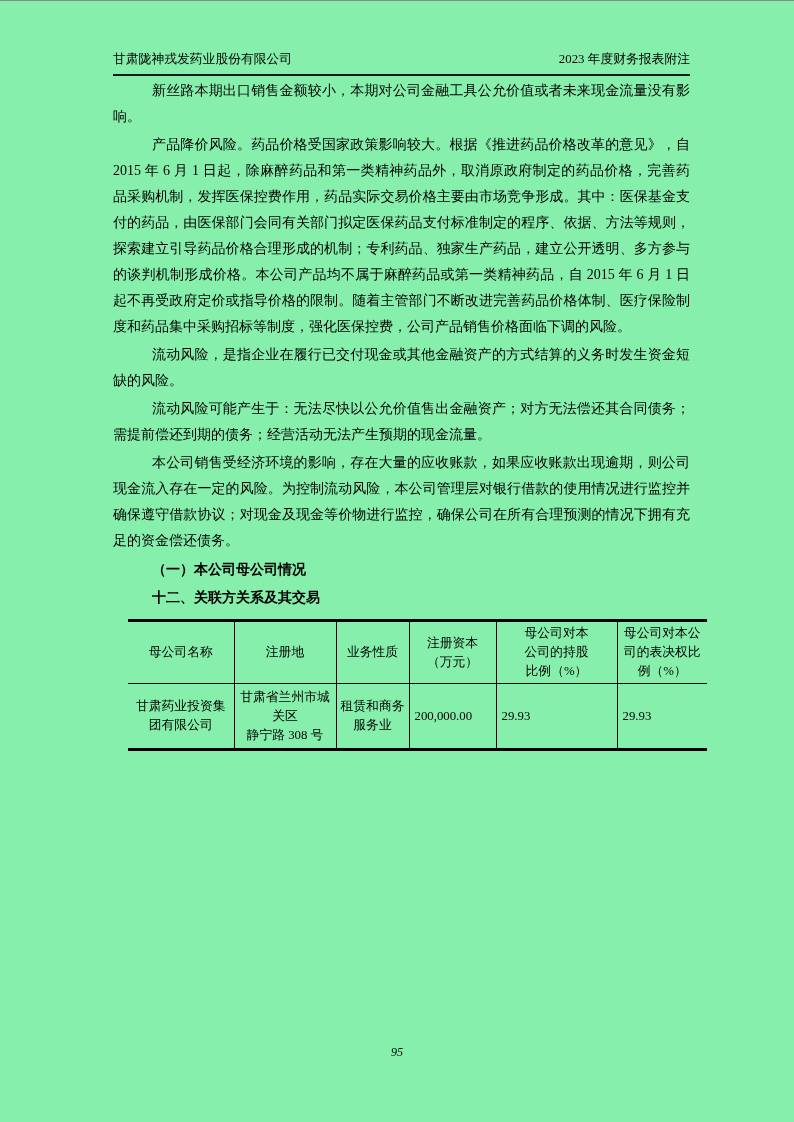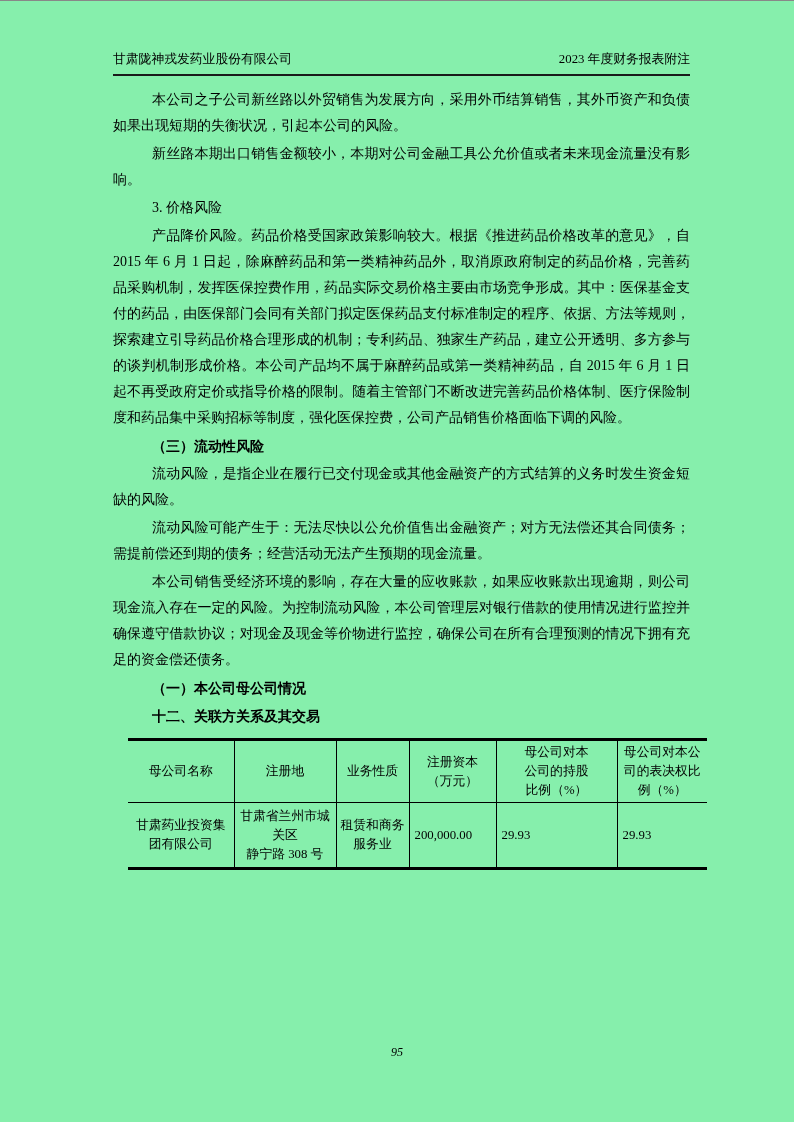--- a/index.html
+++ b/index.html
@@ -61,25 +61,22 @@
 <body>
 
 <div class="page">
 
   <div class="doc-header">
     <span>甘肃陇神戎发药业股份有限公司</span>
     <span>2023 年度财务报表附注</span>
   </div>
 
   <div class="content">
-    <p class="first">本公司之子公司新丝路以外贸销售为发展方向，采用外币结算销售，其外币资产和负债如果出现短期的失衡状况，引起本公司的风险。</p>
     <p>新丝路本期出口销售金额较小，本期对公司金融工具公允价值或者未来现金流量没有影响。</p>
-    <p>3. 价格风险</p>
     <p>产品降价风险。药品价格受国家政策影响较大。根据《推进药品价格改革的意见》，自 2015 年 6 月 1 日起，除麻醉药品和第一类精神药品外，取消原政府制定的药品价格，完善药品采购机制，发挥医保控费作用，药品实际交易价格主要由市场竞争形成。其中：医保基金支付的药品，由医保部门会同有关部门拟定医保药品支付标准制定的程序、依据、方法等规则，探索建立引导药品价格合理形成的机制；专利药品、独家生产药品，建立公开透明、多方参与的谈判机制形成价格。本公司产品均不属于麻醉药品或第一类精神药品，自 2015 年 6 月 1 日起不再受政府定价或指导价格的限制。随着主管部门不断改进完善药品价格体制、医疗保险制度和药品集中采购招标等制度，强化医保控费，公司产品销售价格面临下调的风险。</p>
-    <p class="bold-h">（三）流动性风险</p>
     <p>流动风险，是指企业在履行已交付现金或其他金融资产的方式结算的义务时发生资金短缺的风险。</p>
     <p>流动风险可能产生于：无法尽快以公允价值售出金融资产；对方无法偿还其合同债务；需提前偿还到期的债务；经营活动无法产生预期的现金流量。</p>
     <p>本公司销售受经济环境的影响，存在大量的应收账款，如果应收账款出现逾期，则公司现金流入存在一定的风险。为控制流动风险，本公司管理层对银行借款的使用情况进行监控并确保遵守借款协议；对现金及现金等价物进行监控，确保公司在所有合理预测的情况下拥有充足的资金偿还债务。</p>
     <p class="bold-h">（一）本公司母公司情况</p>
     <p class="bold-h">十二、关联方关系及其交易</p>
   </div>
 
   <table class="parent-table">
     <colgroup>
       <col style="width:106px">

